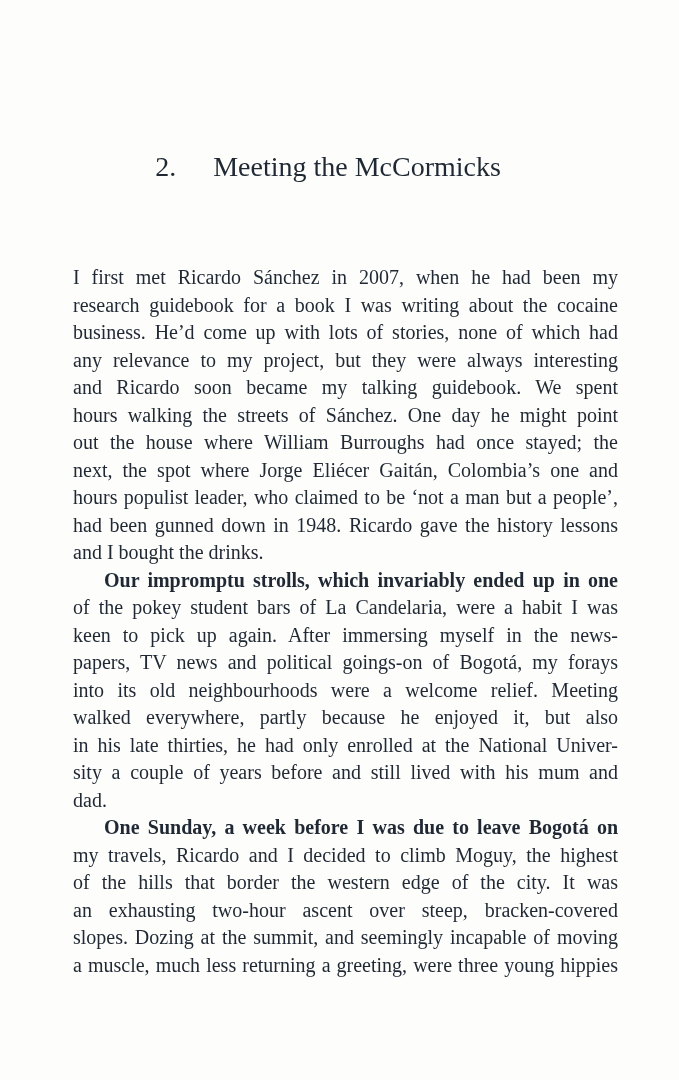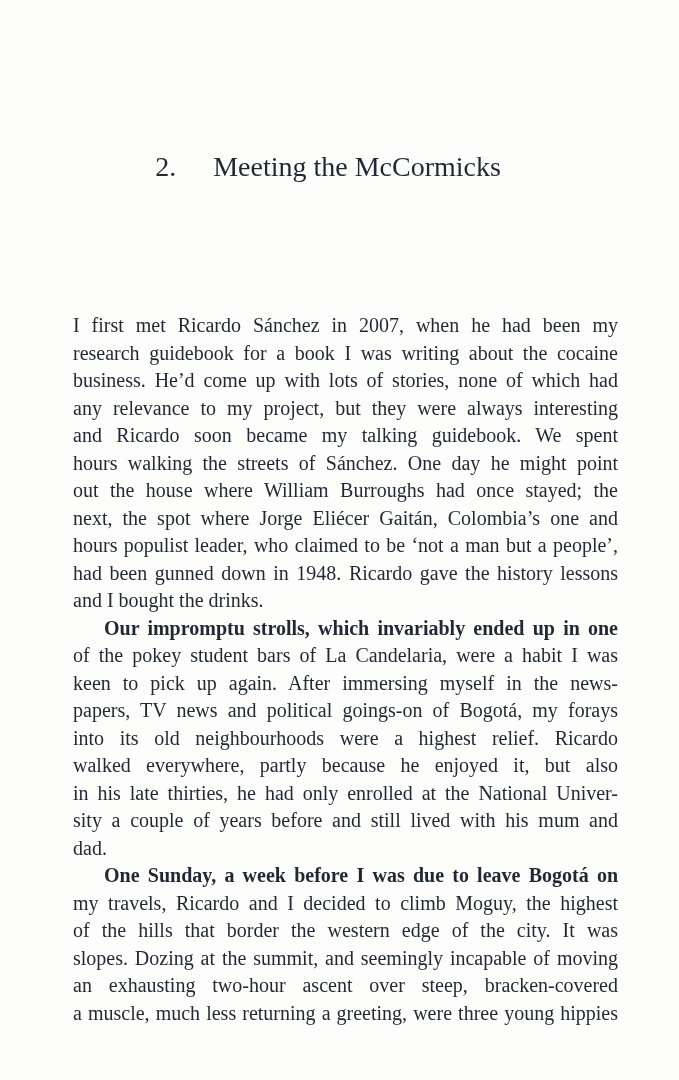--- a/index.html
+++ b/index.html
@@ -34,21 +34,20 @@
     white-space: nowrap;
   }
   .body-text {
     position: absolute;
     left: 73px;
     top: 264px;
     width: 545px;
     font-size: 20px;
     line-height: 27.5px;
     font-feature-settings: "onum";
-    margin-top: 48px;
   }
   .paragraph {
     margin: 0;
     padding: 0;
   }
   .line {
     text-align: justify;
     text-align-last: justify;
   }
   .line.last {
@@ -79,28 +78,28 @@
         <div class="line">next, the spot where Jorge Eliécer Gaitán, Colombia’s one and</div>
         <div class="line">hours populist leader, who claimed to be ‘not a man but a people’,</div>
         <div class="line">had been gunned down in 1948. Ricardo gave the history lessons</div>
         <div class="line last">and I bought the drinks.</div>
       </div>
       <div class="paragraph">
         <div class="line indent">Our impromptu strolls, which invariably ended up in one</div>
         <div class="line">of the pokey student bars of La Candelaria, were a habit I was</div>
         <div class="line">keen to pick up again. After immersing myself in the news-</div>
         <div class="line">papers, TV news and political goings-on of Bogotá, my forays</div>
-        <div class="line">into its old neighbourhoods were a highest relief. Ricardo</div>
+        <div class="line">into its old neighbourhoods were a welcome relief. Meeting</div>
         <div class="line">walked everywhere, partly because he enjoyed it, but also</div>
         <div class="line">in his late thirties, he had only enrolled at the National Univer-</div>
         <div class="line">sity a couple of years before and still lived with his mum and</div>
         <div class="line last">dad.</div>
       </div>
       <div class="paragraph">
         <div class="line indent">One Sunday, a week before I was due to leave Bogotá on</div>
         <div class="line">my travels, Ricardo and I decided to climb Moguy, the highest</div>
         <div class="line">of the hills that border the western edge of the city. It was</div>
+        <div class="line">an exhausting two-hour ascent over steep, bracken-covered</div>
         <div class="line">slopes. Dozing at the summit, and seemingly incapable of moving</div>
-        <div class="line">an exhausting two-hour ascent over steep, bracken-covered</div>
         <div class="line">a muscle, much less returning a greeting, were three young hippies</div>
       </div>
     </div>
 </div>
 
 </body></html>

